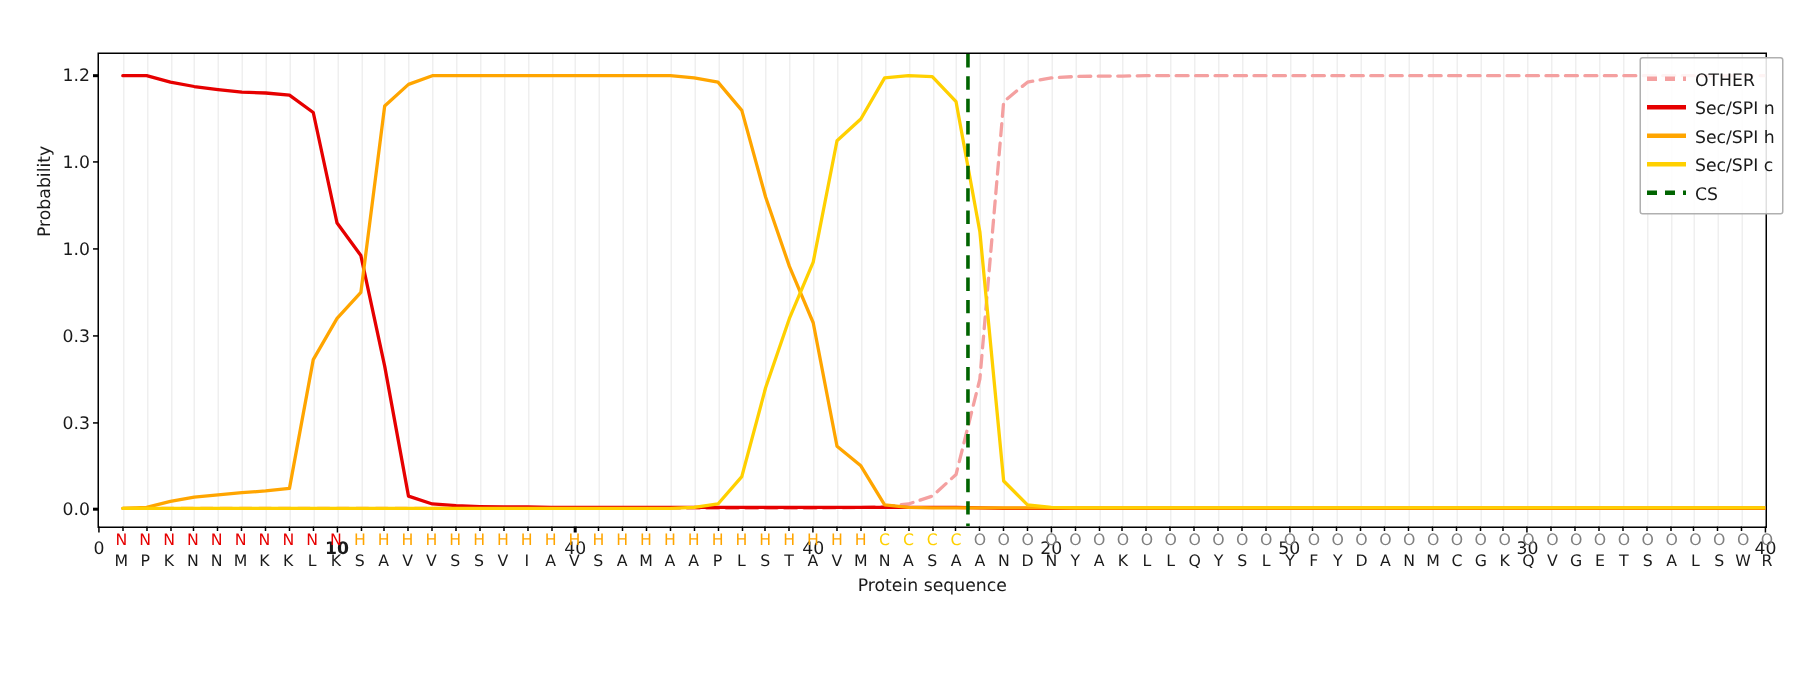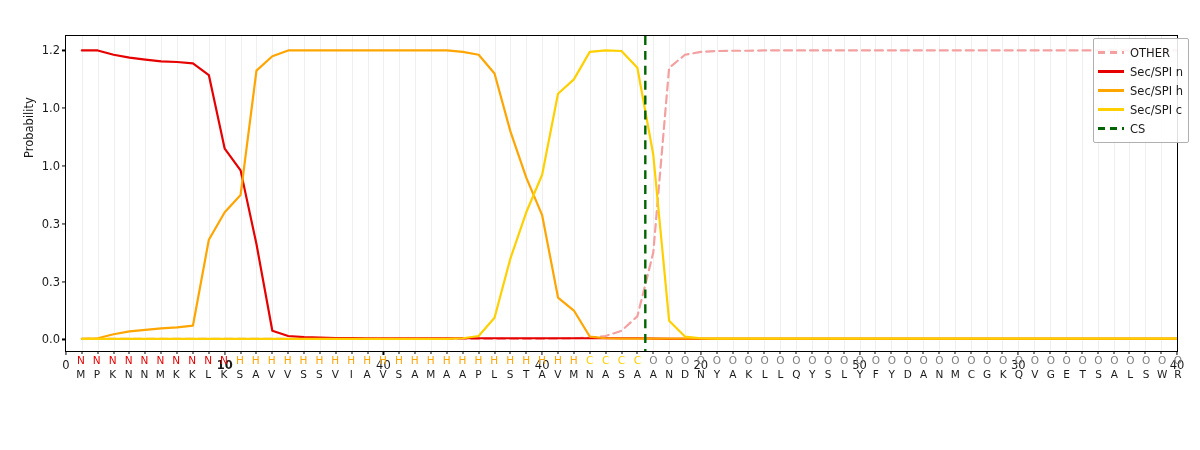--- a/index.html
+++ b/index.html
@@ -232,20 +232,21 @@
         <div class="xminor" style="left: 92.8571%;"></div>
         <div class="xminor" style="left: 94.2857%;"></div>
         <div class="xminor" style="left: 95.7143%;"></div>
         <div class="xminor" style="left: 97.1429%;"></div>
         <div class="xminor" style="left: 98.5714%;"></div>
         <div class="xtickmark" style="left: 100%;"></div>
         <div class="xtick" style="left: 100%;">40</div>
       </div>
 
     <div class="ylabel">Probability</div>
+    <div class="xlabel">Protein sequence</div>
   </div>
 
   <div class="seq-row regions" id="region-row">
       <span class="seq-cell" style="left: 1.42857%; color: rgb(230, 0, 0);">N</span>
       <span class="seq-cell" style="left: 2.85714%; color: rgb(230, 0, 0);">N</span>
       <span class="seq-cell" style="left: 4.28571%; color: rgb(230, 0, 0);">N</span>
       <span class="seq-cell" style="left: 5.71429%; color: rgb(230, 0, 0);">N</span>
       <span class="seq-cell" style="left: 7.14286%; color: rgb(230, 0, 0);">N</span>
       <span class="seq-cell" style="left: 8.57143%; color: rgb(230, 0, 0);">N</span>
       <span class="seq-cell" style="left: 10%; color: rgb(230, 0, 0);">N</span>

